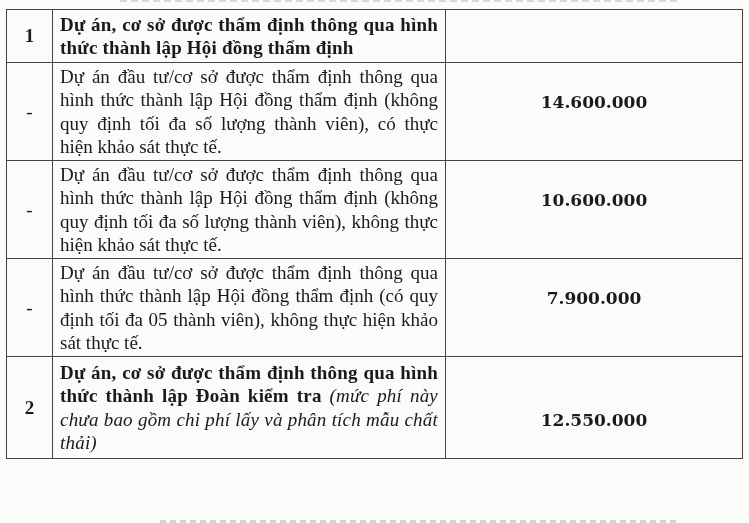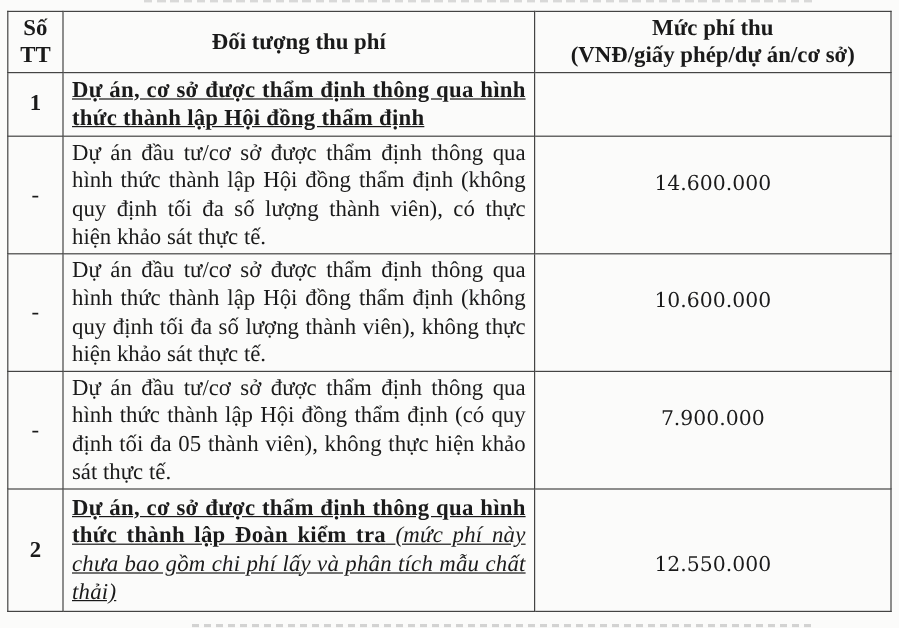--- a/index.html
+++ b/index.html
@@ -41,49 +41,41 @@
   }
   col.c1 { width: 46px; }
   col.c2 { width: 393px; }
   col.c3 { width: 297px; }
   th {
     font-weight: bold; text-align: center; line-height: 23px;
   }
   td.stt { text-align: center; font-weight: bold; }
   td.stt.dash { font-weight: normal; }
   td.desc { text-align: justify; line-height: 23.5px; }
-  td.desc.bold { font-weight: bold; letter-spacing: 0.2px; text-decoration: underline; }
+  td.desc.bold { font-weight: bold; letter-spacing: 0.2px; }
   td.desc .note { font-style: italic; font-weight: normal; }
   td.fee-val { text-align: center; font-family: "DejaVu Serif", serif; font-size: 17px; }
-  td.fee-val span { position: relative; top: -10px; }
+  td.fee-val span { position: relative; top: -10px; font-weight: bold; }
   tr.hdr { height: 51px; }
   tr.r1 { height: 53px; }
   tr.r2, tr.r3, tr.r4 { height: 98px; }
   tr.r5 { height: 102px; }
 </style>
 </head>
 <body>
 
 <div class="cut-top"></div>
 
 <table class="fee">
   <colgroup>
       <col class="c1">
       <col class="c2">
       <col class="c3">
     </colgroup>
   <tbody>
-      <tr class="hdr">
-    <th><span style="display:inline-block;width:30px;">Số TT</span></th>
-    <th>Đối tượng thu phí</th>
-    <th>
-      <div>Mức phí thu</div>
-      <div>(VNĐ/giấy phép/dự án/cơ sở)</div>
-    </th>
-  </tr>
   <tr class="r1">
     <td class="stt">1</td>
     <td class="desc bold">Dự án, cơ sở được thẩm định thông qua hình thức thành lập Hội đồng thẩm định</td>
     <td class="fee-val"><span></span></td>
   </tr>
   <tr class="r2">
     <td class="stt dash">-</td>
     <td class="desc">Dự án đầu tư/cơ sở được thẩm định thông qua hình thức thành lập Hội đồng thẩm định (không quy định tối đa số lượng thành viên), có thực hiện khảo sát thực tế.</td>
     <td class="fee-val"><span>14.600.000</span></td>
   </tr>

